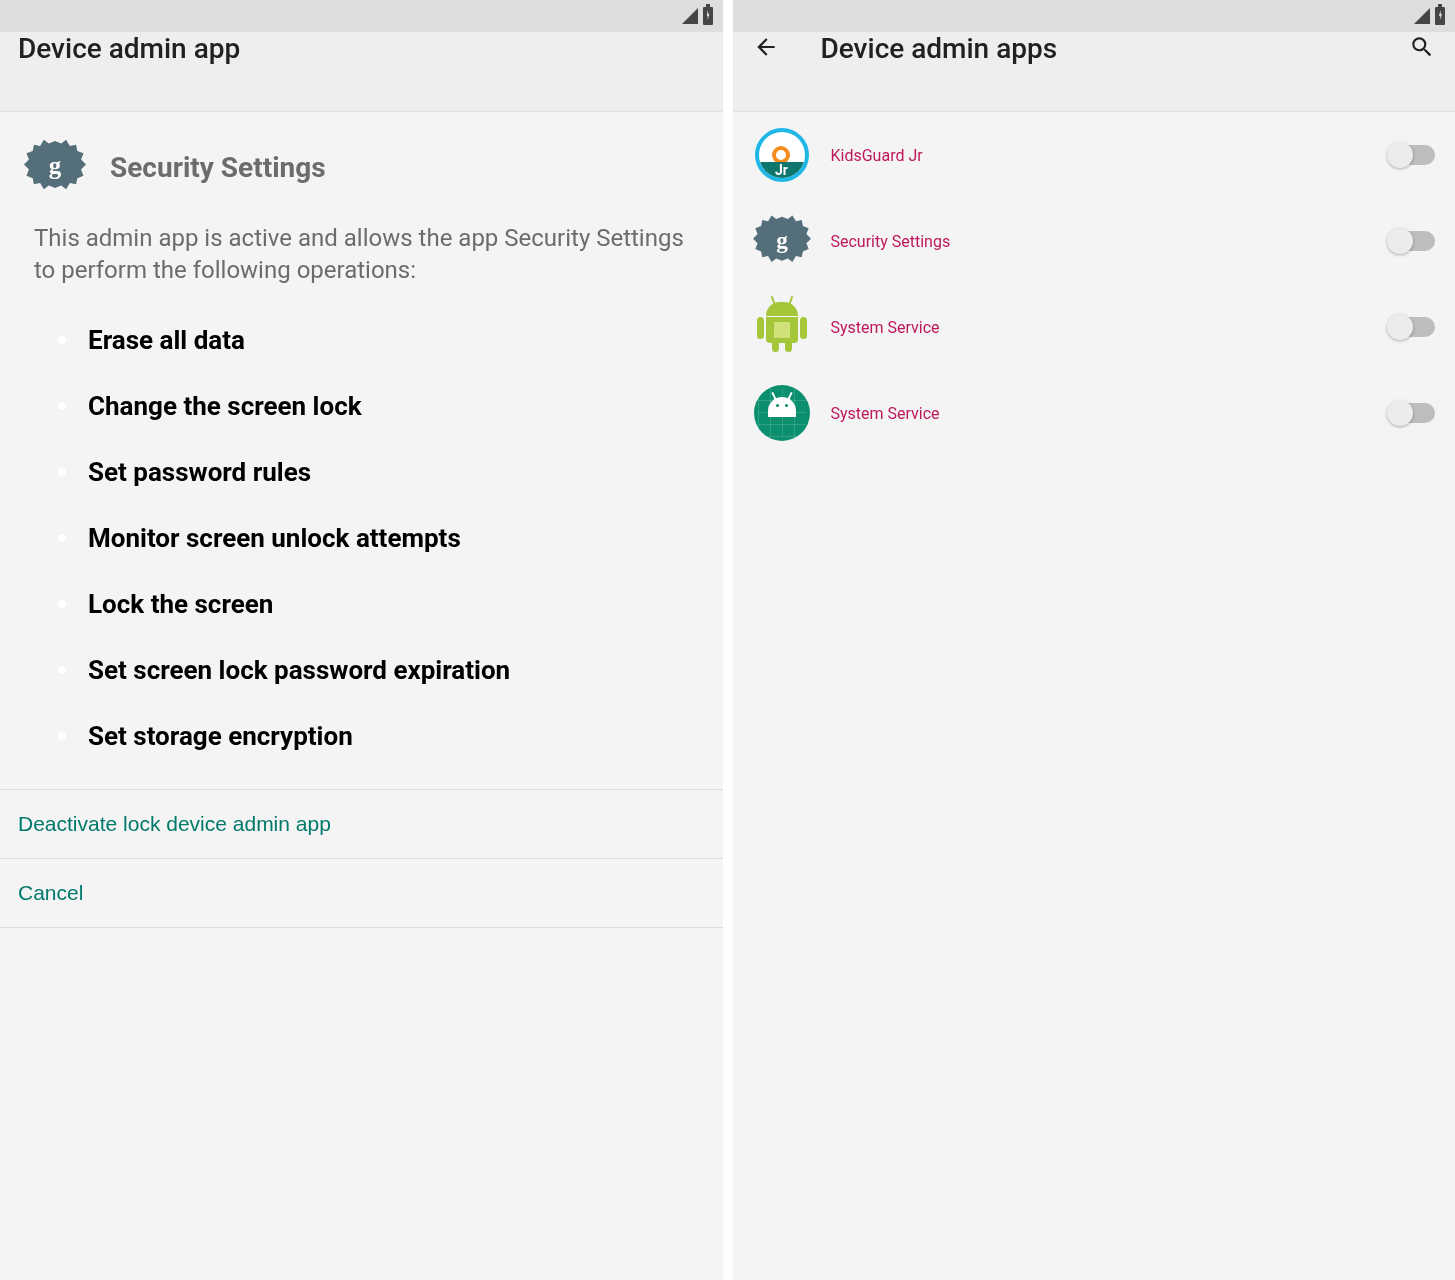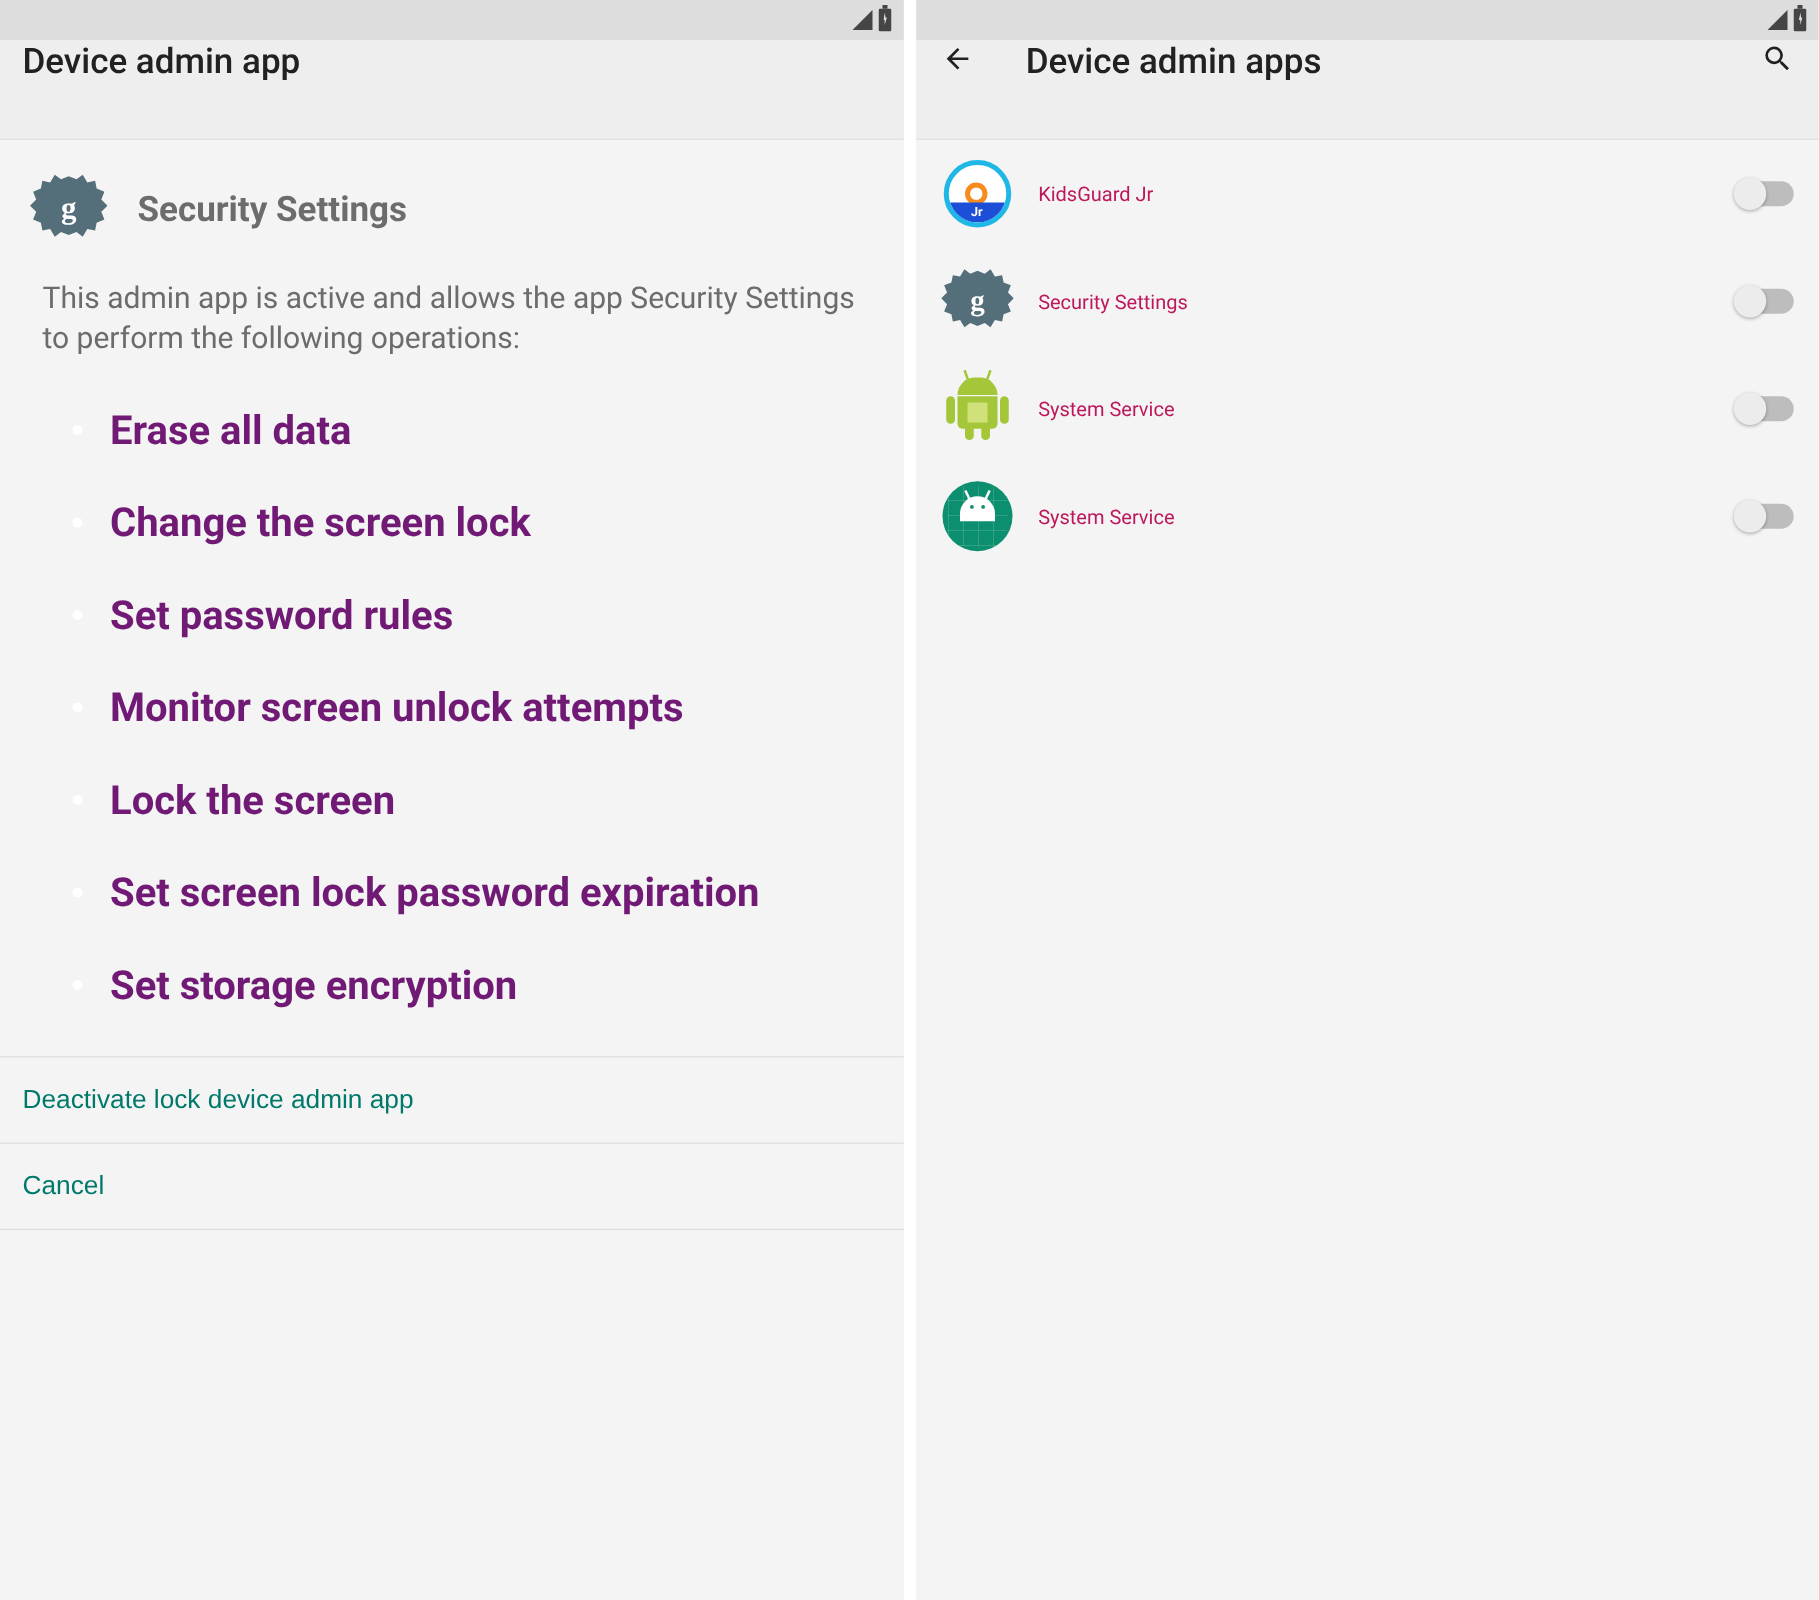--- a/index.html
+++ b/index.html
@@ -140,23 +140,23 @@
     }
     .op-bullet {
       width: 8px;
       height: 8px;
       background: #ffffff;
       border-radius: 50%;
       margin-right: 22px;
       flex-shrink: 0;
     }
     .op-label {
-      font-size: 32px;
+      font-size: 26px;
       font-weight: 700;
-      color: #701a75;
+      color: #000000;
     }
     .action-btn {
       display: block;
       width: 100%;
       text-align: left;
       padding: 22px 18px;
       font-size: 21px;
       font-weight: 500;
       color: #00796b;
       background: transparent;
@@ -228,25 +228,25 @@
       height: 18px;
       border-radius: 50%;
       border: 4px solid #f68b1f;
     }
     .kg-bar {
       position: absolute;
       bottom: 0;
       left: 0;
       right: 0;
       height: 16px;
-      background: #1d4ed8;
+      background: #0f766e;
       display: flex;
       align-items: center;
       justify-content: center;
-      font-size: 10px;
+      font-size: 14px;
       color: #fff;
       font-weight: 700;
     }
     
     .android-bot {
       width: 54px;
       height: 54px;
       position: relative;
     }
     .bot-head {

